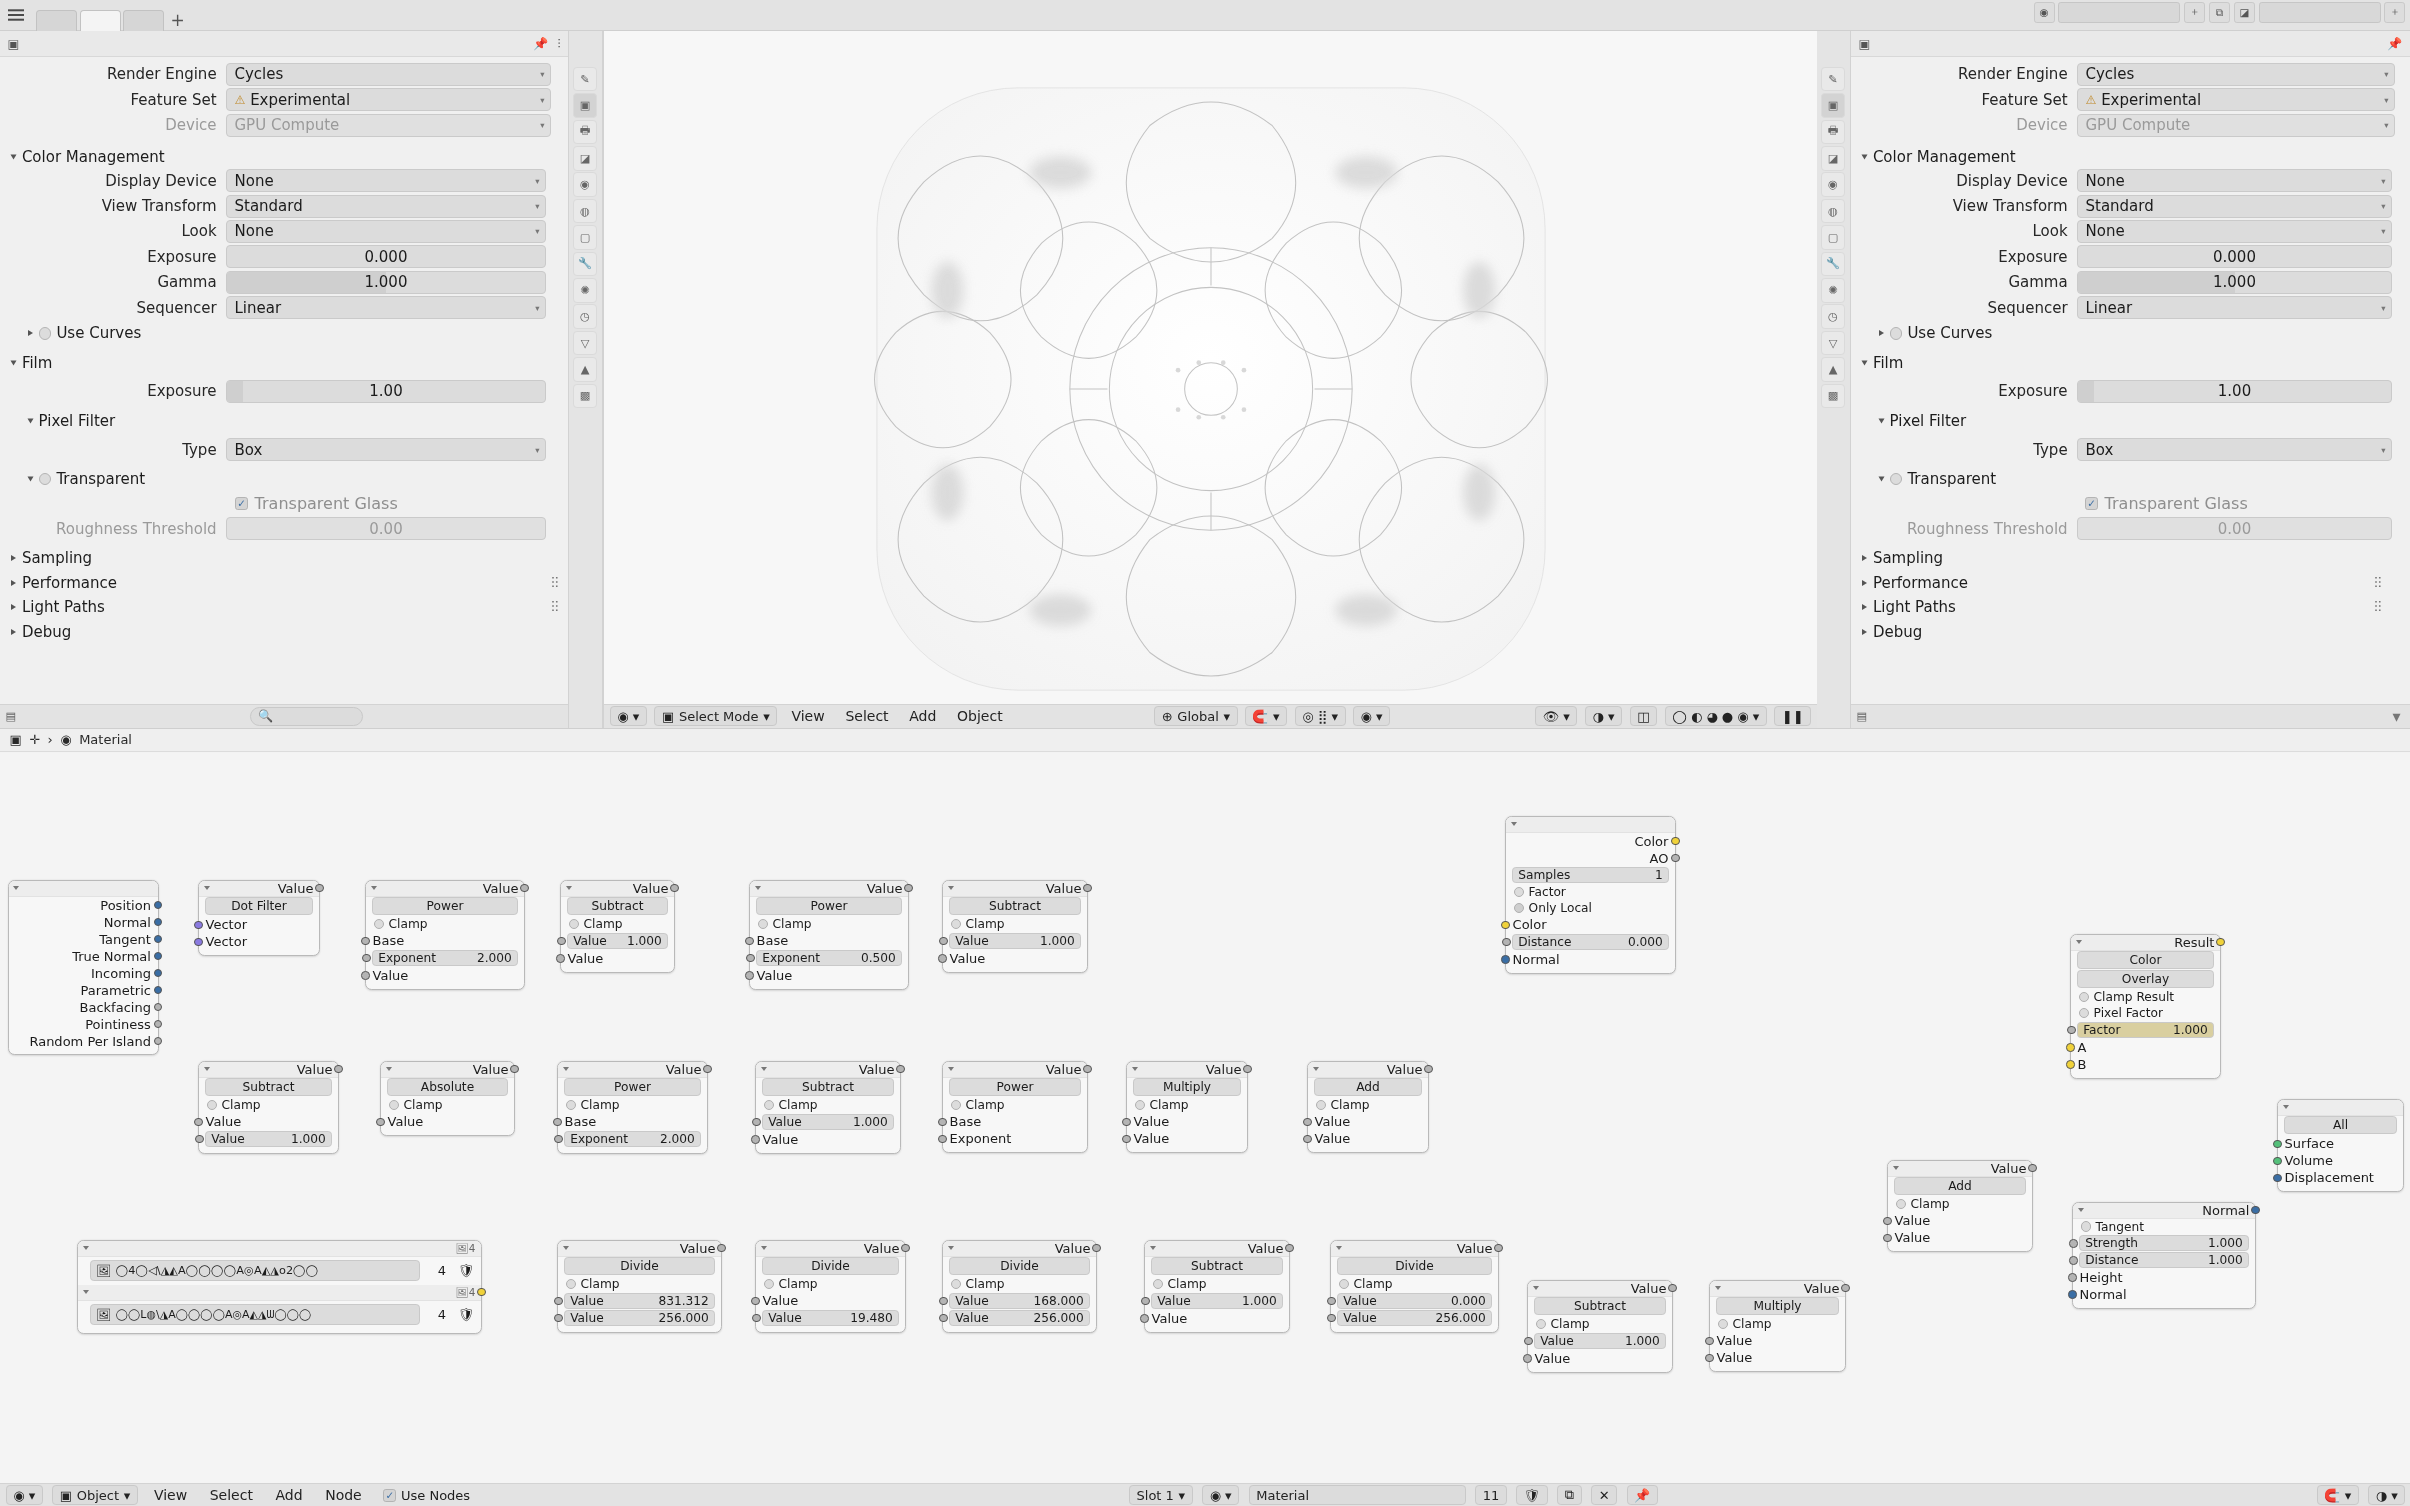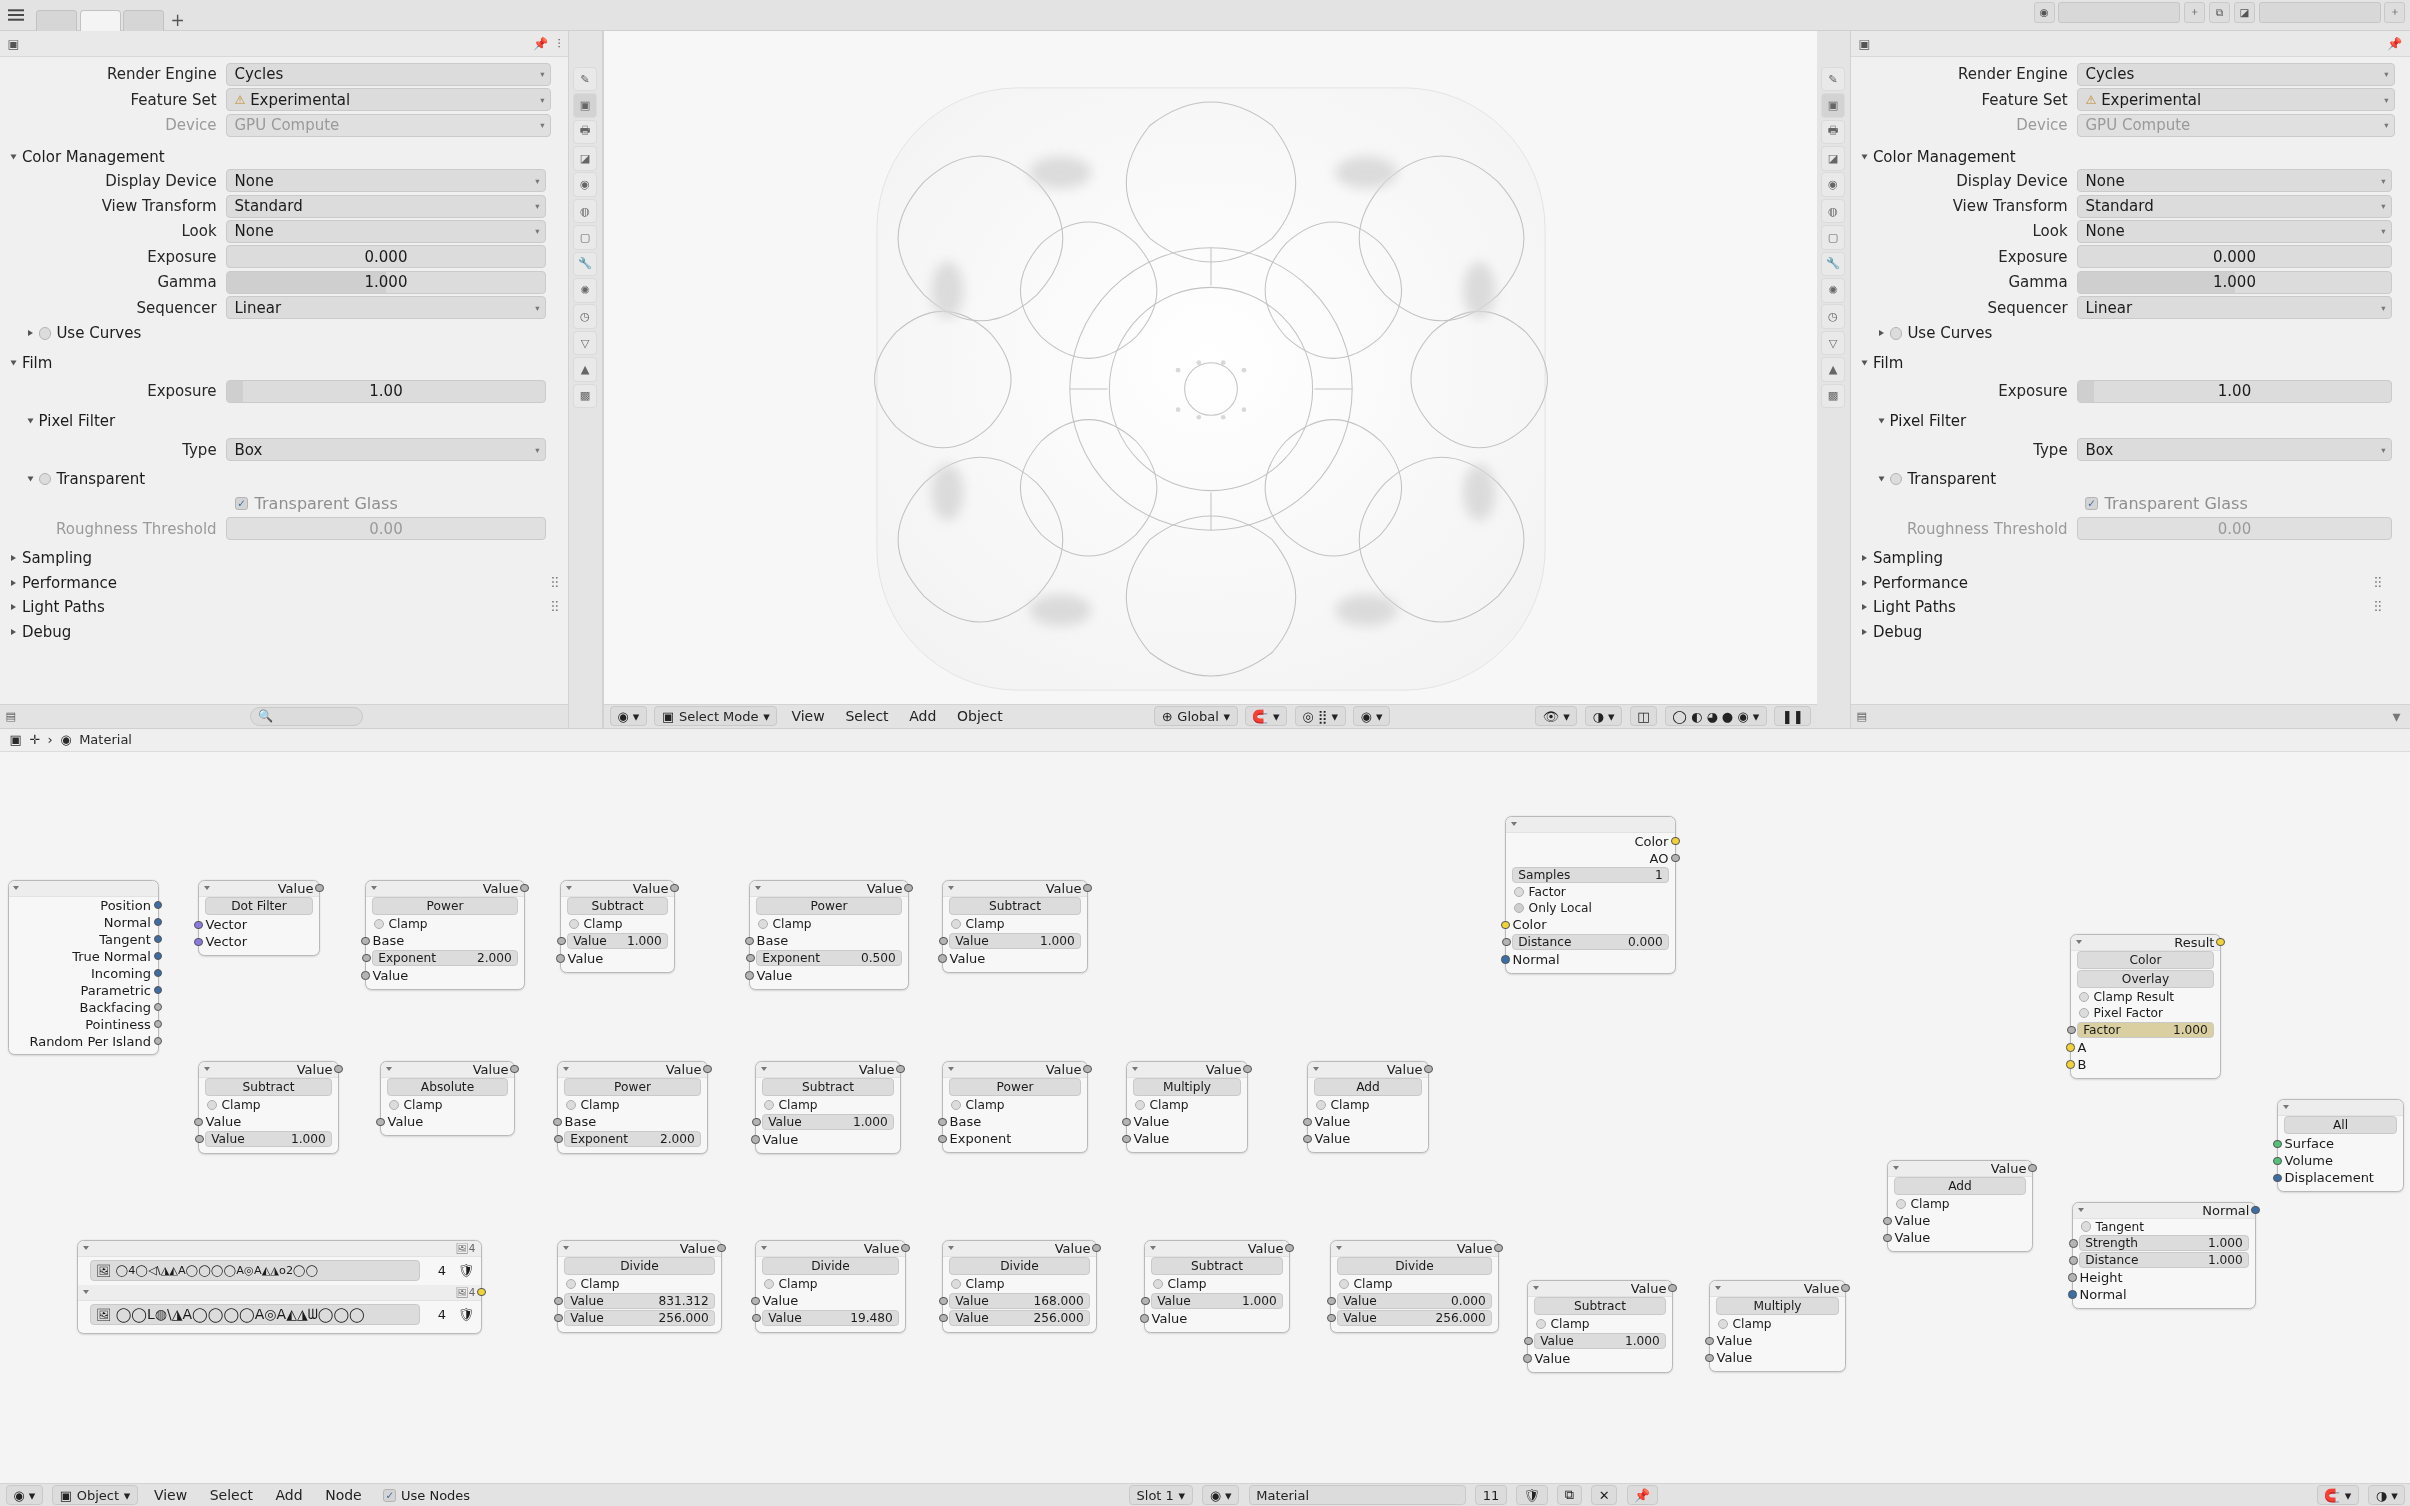--- a/index.html
+++ b/index.html
@@ -1135,21 +1135,21 @@
         </div>
         <div class="node-head" style="border-radius:0;">
           <span class="tri2"></span>
             <span style="flex:1"></span>
           <span style="font-size:10.4px;color:#666;">🖼4</span>
           <span class="sock r s-yellow"></span>
         </div>
         <div class="n-row" style="height:28px;">
           <span class="n-field" style="flex:1;height:21px;justify-content:flex-start;padding-left:24.5px;overflow:hidden;">
             <span style="position:absolute;left:4.7px;">🖼</span>
-            <span style="font-size:14px;">◯◯ᒪ◍\◮A◯◯◯◯A◎A◭◮ᗯ◯◯◯</span>
+            <span style="font-size:11px;">◯◯ᒪ◍\◮A◯◯◯◯A◎A◭◮ᗯ◯◯◯</span>
           </span>
           <span style="width:32px;text-align:center;">4</span>
           <span>🛡</span>
         </div>
       </div>
 
       <div class="node" style="left:557px; top:487px; width:165px;">
         <div class="node-head">
             <span class="tri2"></span>
             <span style="flex:1"></span>

